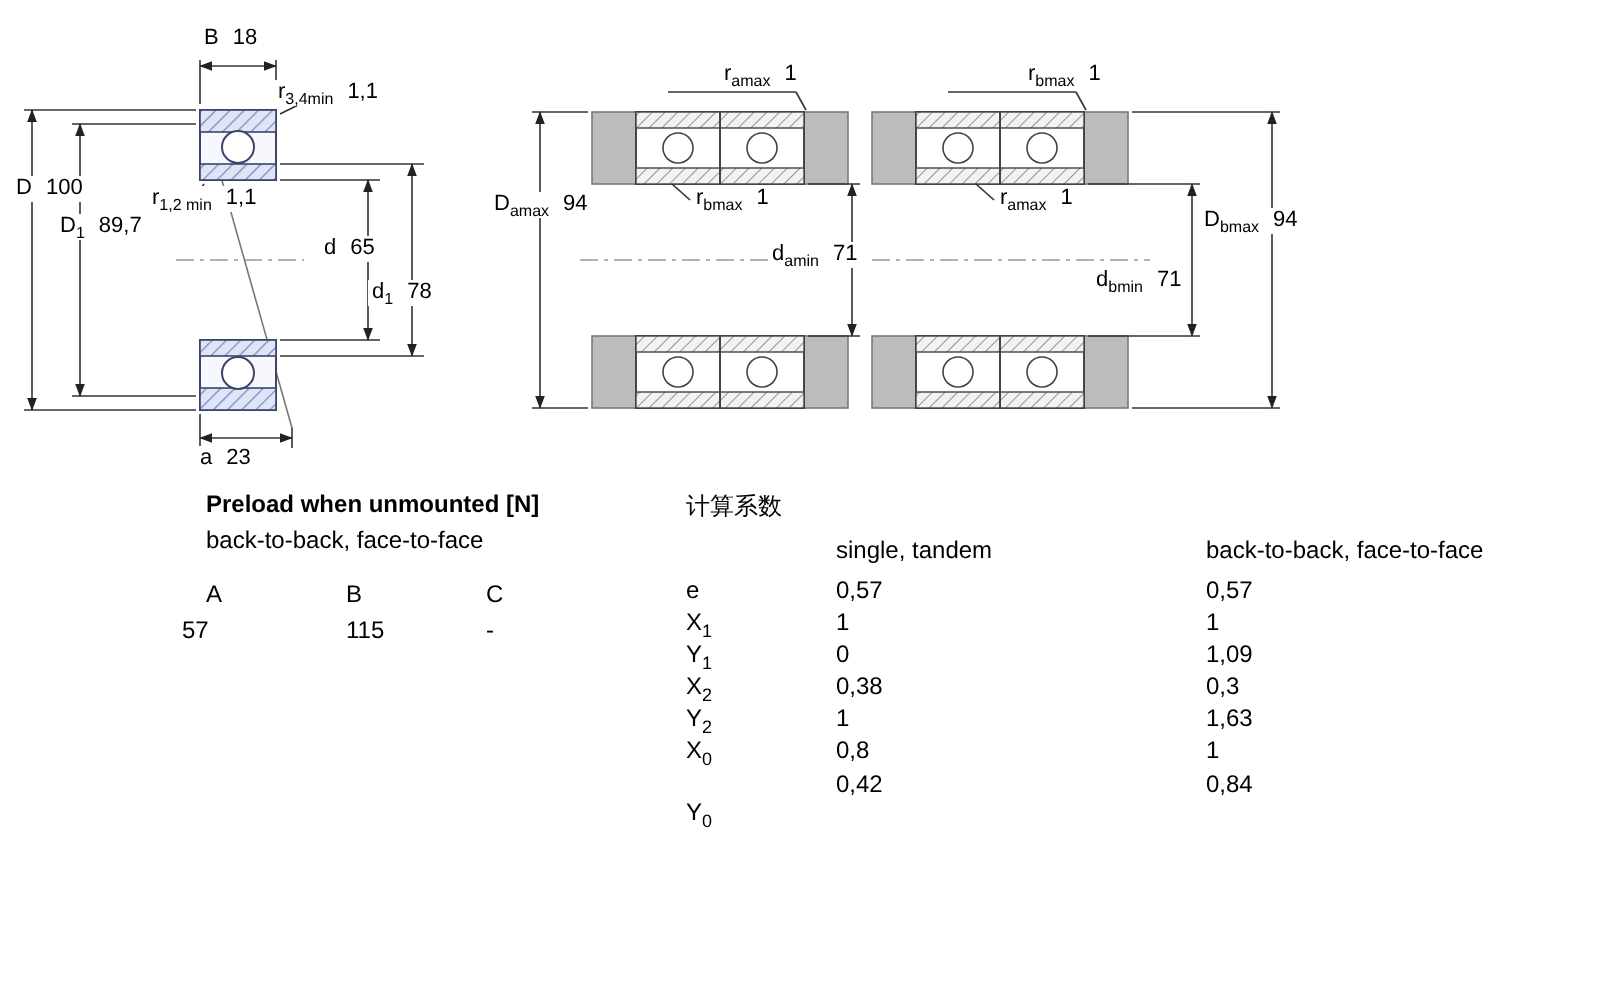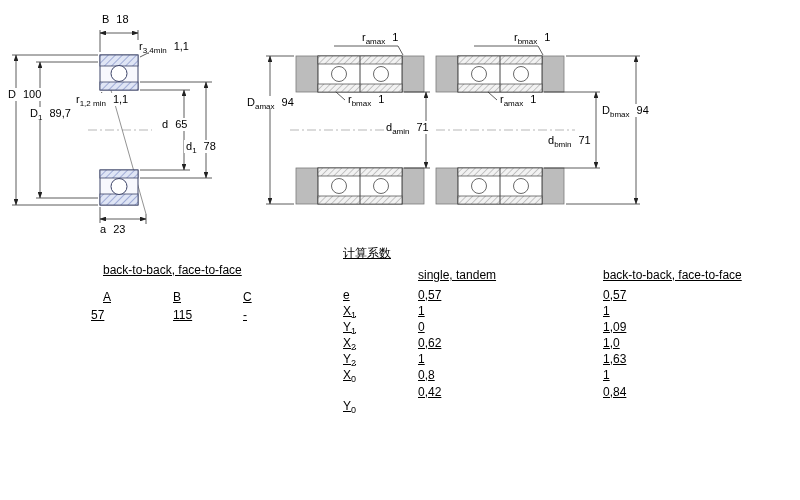--- a/index.html
+++ b/index.html
@@ -3,21 +3,21 @@
 <meta charset="utf-8">
 <style>
   html,body{margin:0;padding:0;background:#fff;}
   #page{position:relative;width:800px;height:500px;background:#fff;overflow:hidden;
         font-family:"Liberation Sans","DejaVu Sans",sans-serif;color:#000;}
   #drawing{position:absolute;left:0;top:0;}
   .dim{position:absolute;background:#fff;font-size:11px;line-height:13px;white-space:nowrap;padding:0 2px;}
   .dim sub{font-size:8px;line-height:0;}
   .dim .val{margin-left:7px;margin-top:44px;}
   .t-title{position:absolute;font-size:12px;font-weight:bold;white-space:nowrap;}
-  .t-text{position:absolute;font-size:12px;white-space:nowrap;text-decoration:underline;}
+  .t-text{position:absolute;font-size:12px;white-space:nowrap;}
   .t-text sub{font-size:9px;line-height:0;}
 </style>
 </head>
 <body>
 
 <div id="page">
 
   <svg id="drawing" width="800" height="245" viewBox="0 0 800 245">
     <defs>
       <marker id="ah" viewBox="0 0 8 6" markerWidth="8" markerHeight="6" refX="7.5" refY="3" orient="auto-start-reverse">
@@ -165,20 +165,21 @@
   <div class="dim" style="left:346px;top:93px"><span><span>r</span><sub>bmax</sub></span><span class="val">1</span></div>
 
   <div class="dim" style="left:498px;top:93px"><span><span>r</span><sub>amax</sub></span><span class="val">1</span></div>
 
   <div class="dim" style="left:384px;top:121px"><span><span>d</span><sub>amin</sub></span><span class="val">71</span></div>
 
   <div class="dim" style="left:546px;top:134px"><span><span>d</span><sub>bmin</sub></span><span class="val">71</span></div>
 
   <div class="dim" style="left:600px;top:104px"><span><span>D</span><sub>bmax</sub></span><span class="val">94</span></div>
 
+  <div class="t-title" style="left:103px;top:245px">Preload when unmounted [N]</div>
   <div class="t-text" style="left:103px;top:263px">back-to-back, face-to-face</div>
   <div class="t-text" style="left:103px;top:290px">A</div>
   <div class="t-text" style="left:173px;top:290px">B</div>
   <div class="t-text" style="left:243px;top:290px">C</div>
   <div class="t-text" style="left:91px;top:308px">57</div>
   <div class="t-text" style="left:173px;top:308px">115</div>
   <div class="t-text" style="left:243px;top:308px">-</div>
 
   <div class="t-text" style="left:343px;top:245px">计算系数</div>
   <div class="t-text" style="left:418px;top:268px">single, tandem</div>
@@ -190,22 +191,22 @@
 
   <div class="t-text" style="left:343px;top:304px"><span>X</span><sub>1</sub></div>
   <div class="t-text" style="left:418px;top:304px">1</div>
   <div class="t-text" style="left:603px;top:304px">1</div>
 
   <div class="t-text" style="left:343px;top:320px"><span>Y</span><sub>1</sub></div>
   <div class="t-text" style="left:418px;top:320px">0</div>
   <div class="t-text" style="left:603px;top:320px">1,09</div>
 
   <div class="t-text" style="left:343px;top:336px"><span>X</span><sub>2</sub></div>
-  <div class="t-text" style="left:418px;top:336px">0,62</div>
-  <div class="t-text" style="left:603px;top:336px">1,0</div>
+  <div class="t-text" style="left:418px;top:336px">0,38</div>
+  <div class="t-text" style="left:603px;top:336px">0,3</div>
 
   <div class="t-text" style="left:343px;top:352px"><span>Y</span><sub>2</sub></div>
   <div class="t-text" style="left:418px;top:352px">1</div>
   <div class="t-text" style="left:603px;top:352px">1,63</div>
 
   <div class="t-text" style="left:343px;top:368px"><span>X</span><sub>0</sub></div>
   <div class="t-text" style="left:418px;top:368px">0,8</div>
   <div class="t-text" style="left:603px;top:368px">1</div>
 
   <div class="t-text" style="left:343px;top:399px"><span>Y</span><sub>0</sub></div>

